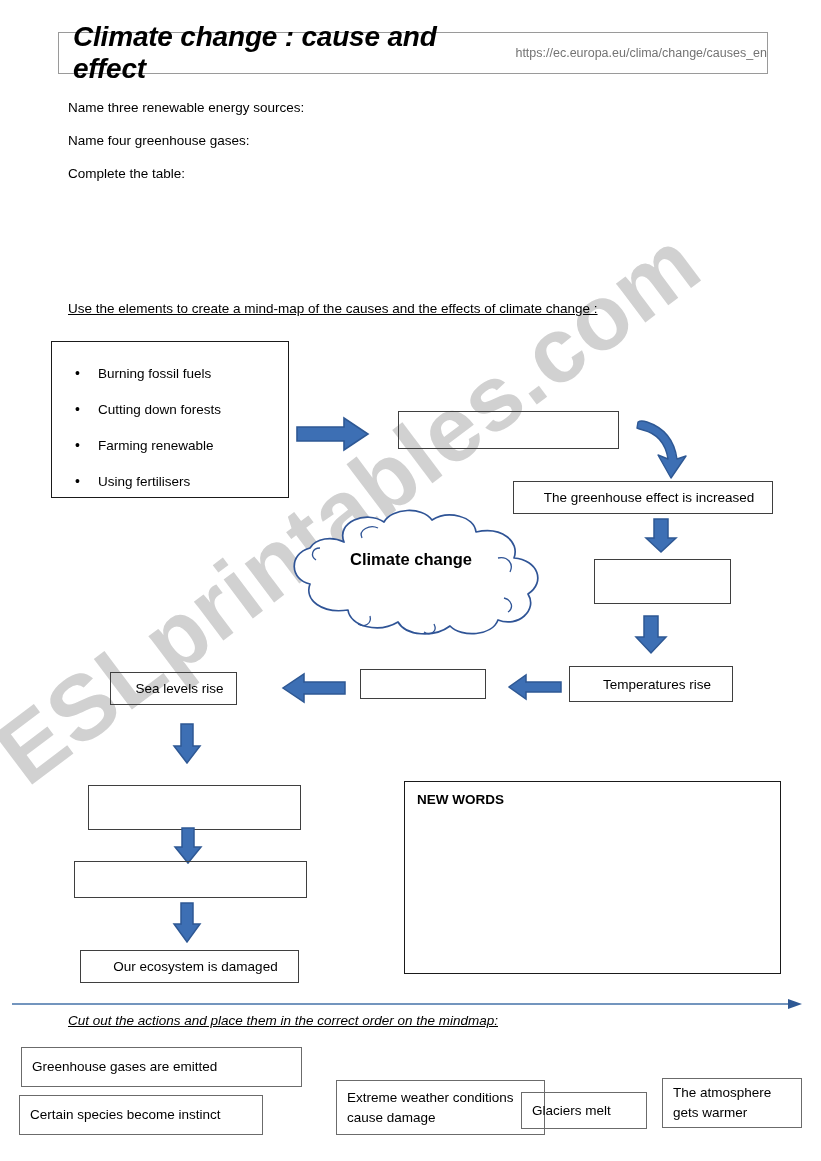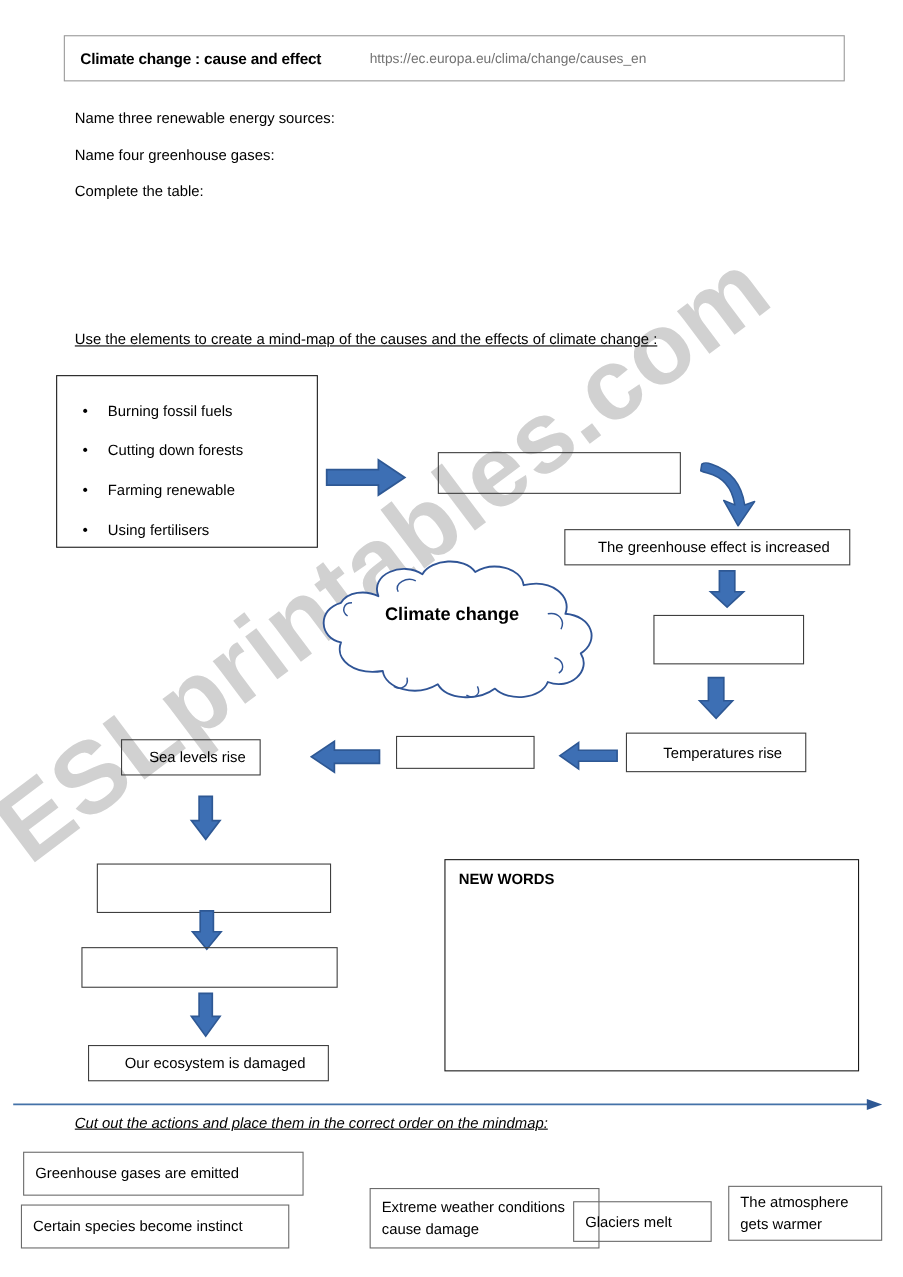--- a/index.html
+++ b/index.html
@@ -59,24 +59,25 @@
     left: 58px;
     top: 32px;
     width: 710px;
     height: 42px;
     border: 1px solid #9a9a9a;
     box-sizing: border-box;
     display: flex;
     align-items: center;
   }
   #title-text {
-    font-size: 14px;
+    font-size: 28px;
     font-weight: bold;
     margin-left: 14px;
     letter-spacing: -0.2px;
+    font-style: italic;
   }
   #title-url {
     font-size: 12.5px;
     margin-left: 44px;
     color: #737373;
   }
 
   
   .prompt {
     font-size: 13.5px;
@@ -201,21 +202,21 @@
     border: 1px solid #6b6b6b;
     box-sizing: border-box;
     display: flex;
     align-items: center;
     font-size: 13.5px;
     background: transparent;
   }
   .card > span { padding: 0 10px; line-height: 1.45; }
   .card.two-line { align-items: center; }
 
-  #card-0 { left: 21px; top: 1047px; width: 255px; height: 40px; text-align: right; }
+  #card-0 { left: 21px; top: 1047px; width: 281px; height: 40px; text-align: right; }
   #card-1 { left: 19px; top: 1095px; width: 244px; height: 40px; }
   #card-2 { left: 293px; top: 1080px; width: 209px; height: 55px; margin-left: 43px; }
   #card-3 { left: 521px; top: 1092px; width: 126px; height: 37px; }
   #card-4 { left: 662px; top: 1078px; width: 140px; height: 50px; }
 </style>
 </head>
 <body>
 
 <div id="page">
 

